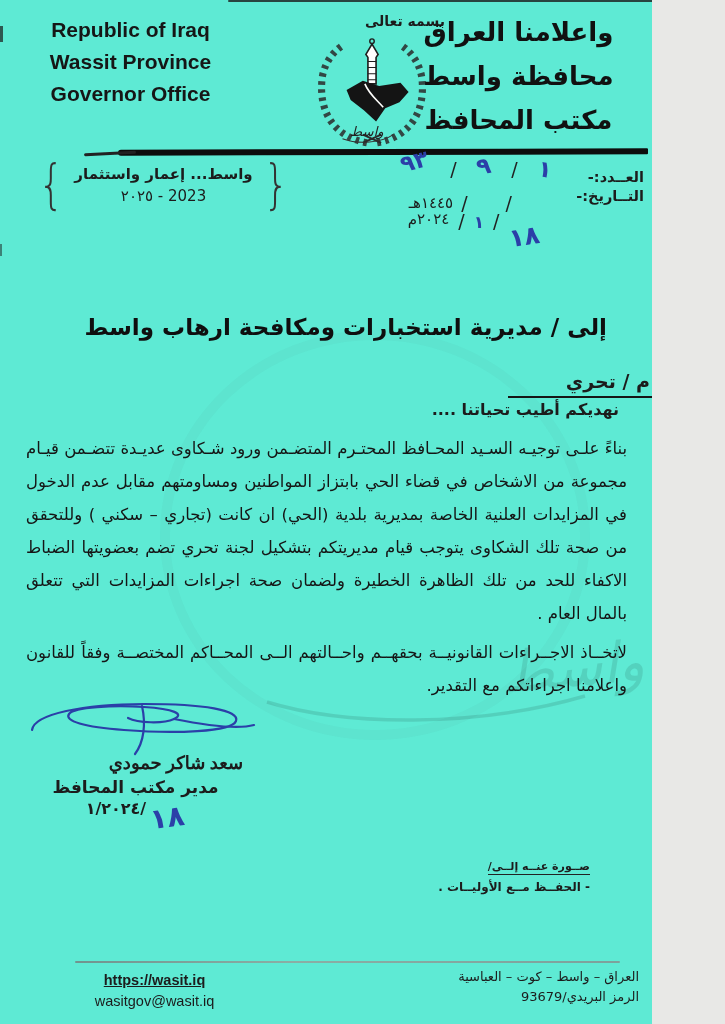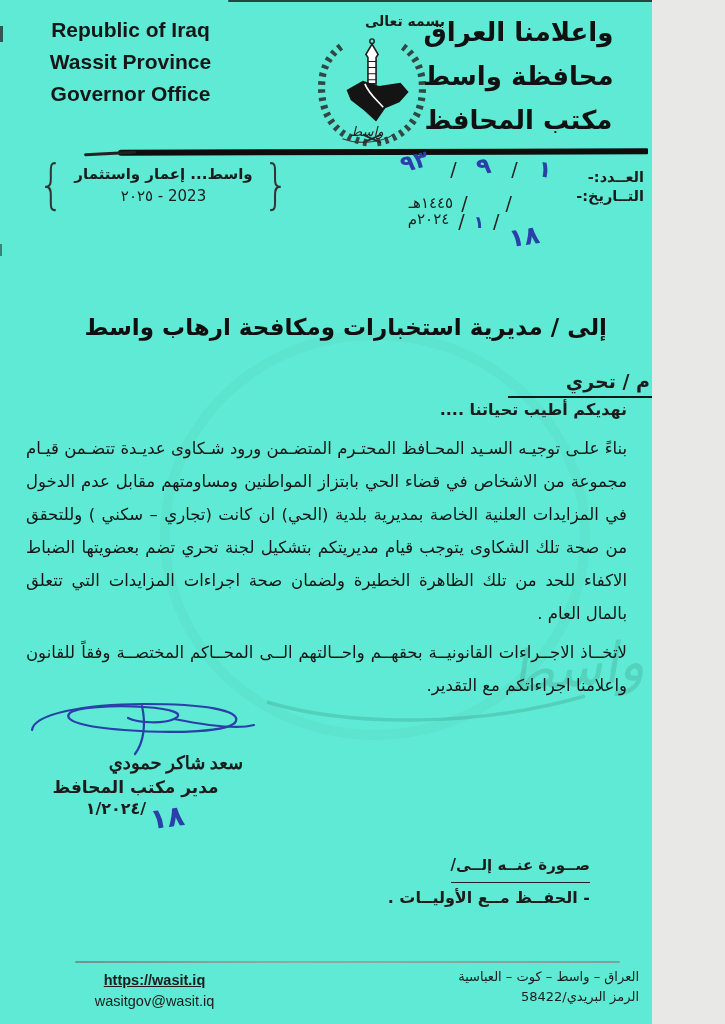--- a/index.html
+++ b/index.html
@@ -92,21 +92,21 @@
   .title{
     position:absolute;left:80px;right:45px;top:314px;
     direction:rtl;font-size:23px;font-weight:800;color:#0f0f0f;
   }
   .subject-wrap{position:absolute;left:0;right:0;top:370px;text-align:right;}
   .subject{
     display:inline-block;direction:rtl;font-size:19px;font-weight:800;
     border-bottom:2.2px solid #151515;padding:0 2px 4px 58px;
   }
   .greeting{
-    position:absolute;right:25px;top:400px;direction:rtl;
+    position:absolute;right:33px;top:400px;direction:rtl;
     font-size:16px;font-weight:700;
   }
   .body-text{
     position:absolute;left:26px;right:25px;top:432px;direction:rtl;
   }
   .body-text p{
     font-size:16.5px;line-height:33px;text-align:justify;color:#151515;
   }
   .body-text .p2{margin-top:6px;}
   
@@ -122,24 +122,24 @@
   }
   .sig-date{
     position:absolute;left:35px;top:799px;width:200px;
     display:flex;direction:rtl;justify-content:center;align-items:flex-start;gap:4px;
     font-size:16px;font-weight:700;
   }
   .sig-date .day{font-size:28px;transform:translateY(2px) rotate(-8deg);}
   
   .cc{position:absolute;right:62px;top:855px;direction:rtl;text-align:right;}
   .cc-title{
-    display:inline-block;font-size:15px;font-weight:bold;
-    border-bottom:1.6px solid #222;padding-bottom:8px;
-  }
-  .cc-item{font-size:16px;font-weight:bold;margin-top:5px;}
+    display:inline-block;font-size:11px;font-weight:bold;
+    border-bottom:1.6px solid #222;padding-bottom:1px;
+  }
+  .cc-item{font-size:12px;font-weight:bold;margin-top:5px;}
   
   .footer-rule{
     position:absolute;left:75px;right:32px;top:961px;height:2px;border-radius:2px;
     background:linear-gradient(to right,#777,#9a9a94 40%,#888);opacity:.75;
   }
   .footer-left{
     position:absolute;left:82px;top:970px;width:145px;text-align:center;
     font-family:"Liberation Sans",sans-serif;font-size:14.5px;line-height:21px;direction:ltr;
   }
   .footer-left .site{font-weight:bold;text-decoration:underline;}
@@ -259,16 +259,16 @@
     <div class="cc-item">- الحفــظ مــع الأوليــات .</div>
   </div>
 
   <div class="footer-rule"></div>
   <div class="footer-left">
     <div class="site">https://wasit.iq</div>
     <div class="email">wasitgov@wasit.iq</div>
   </div>
   <div class="footer-right">
     <div>العراق – واسط – كوت – العباسية</div>
-    <div>الرمز البريدي/58422</div>
+    <div>الرمز البريدي/93679</div>
   </div>
 
 </div>
 
 </body></html>

